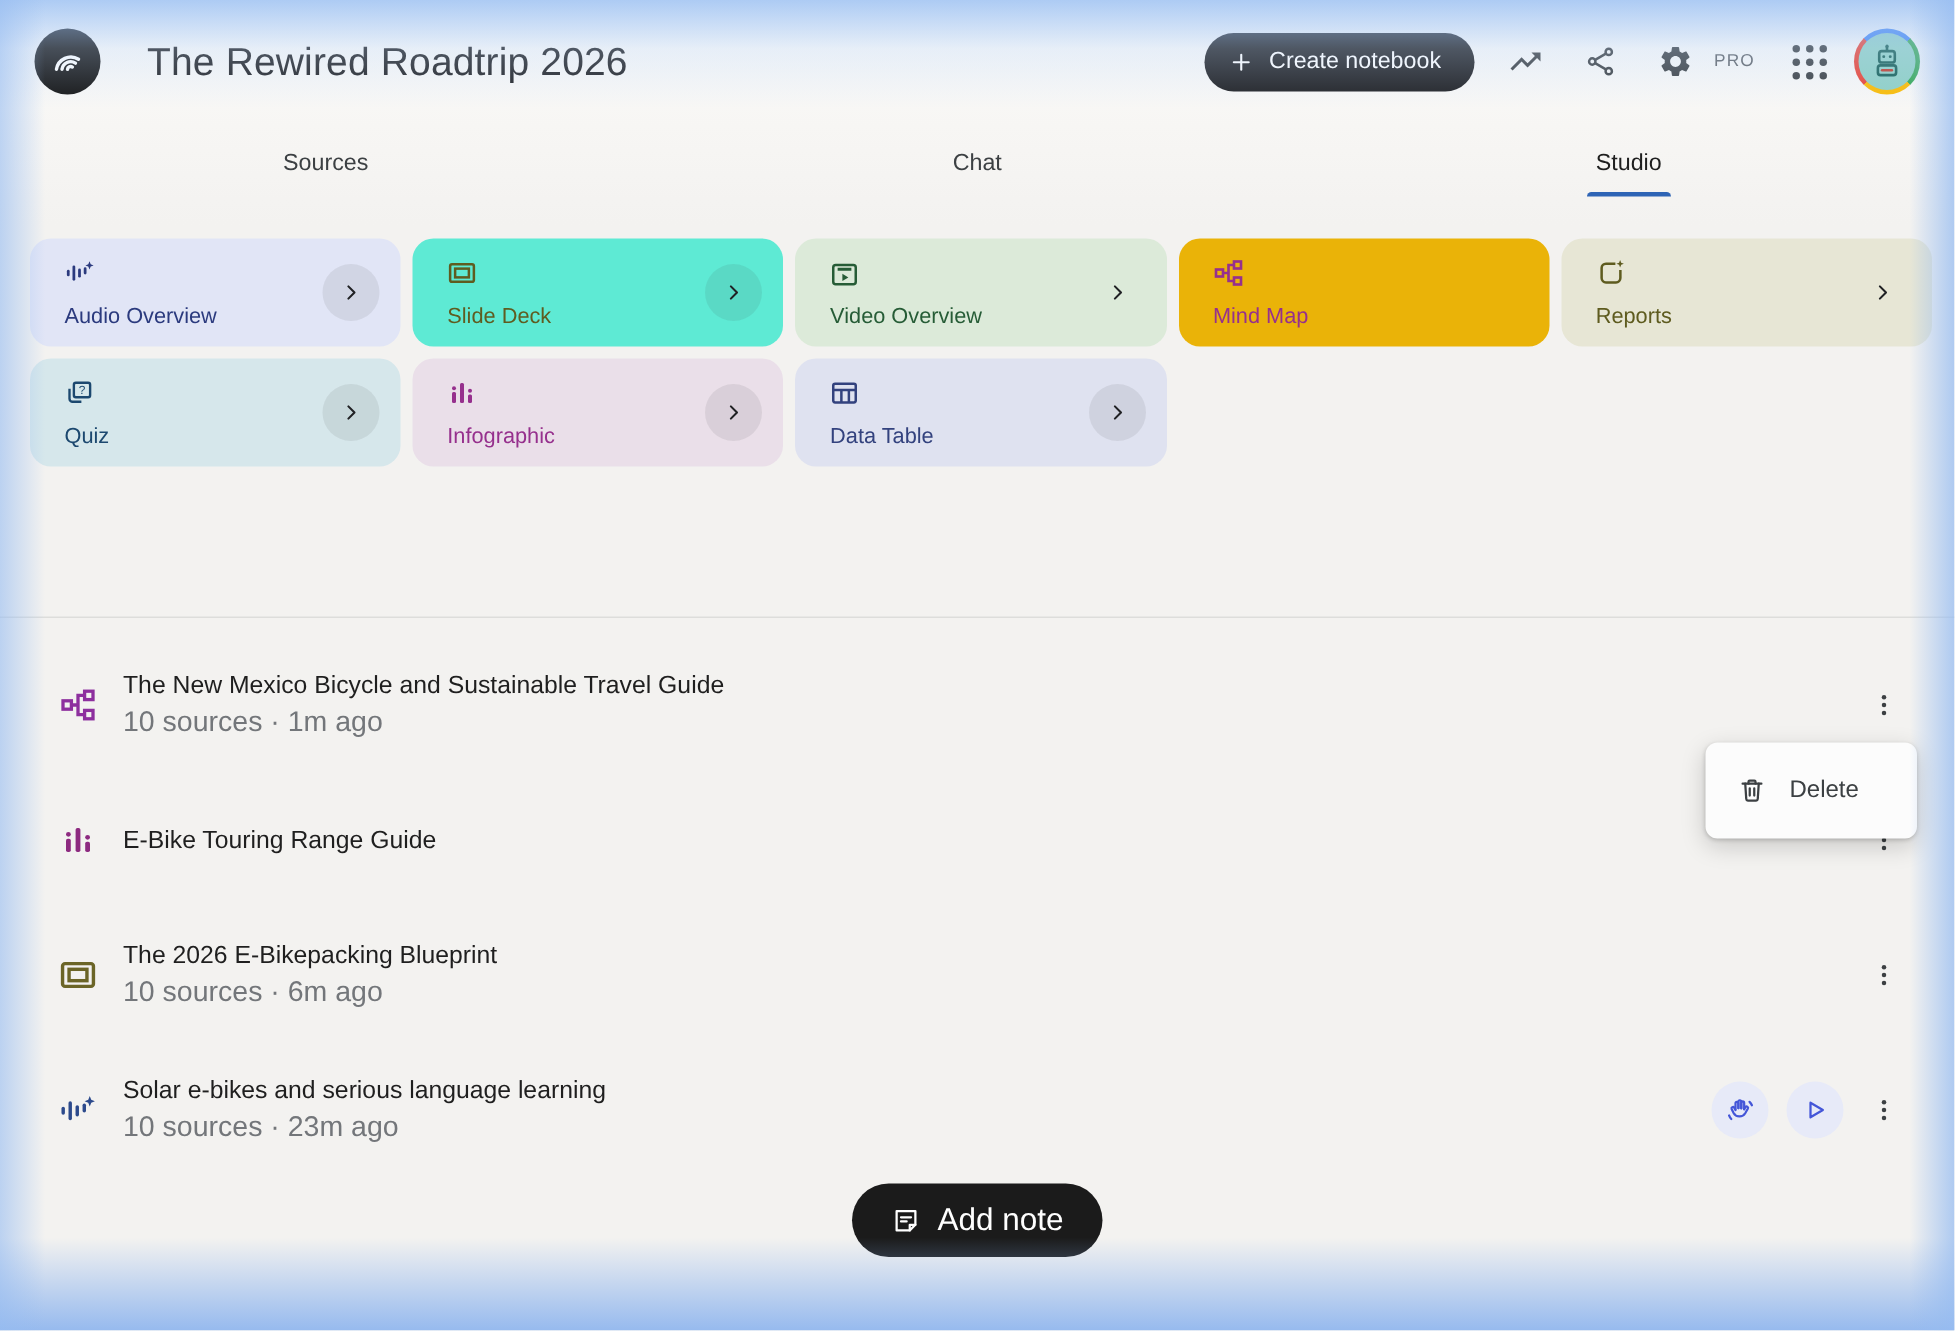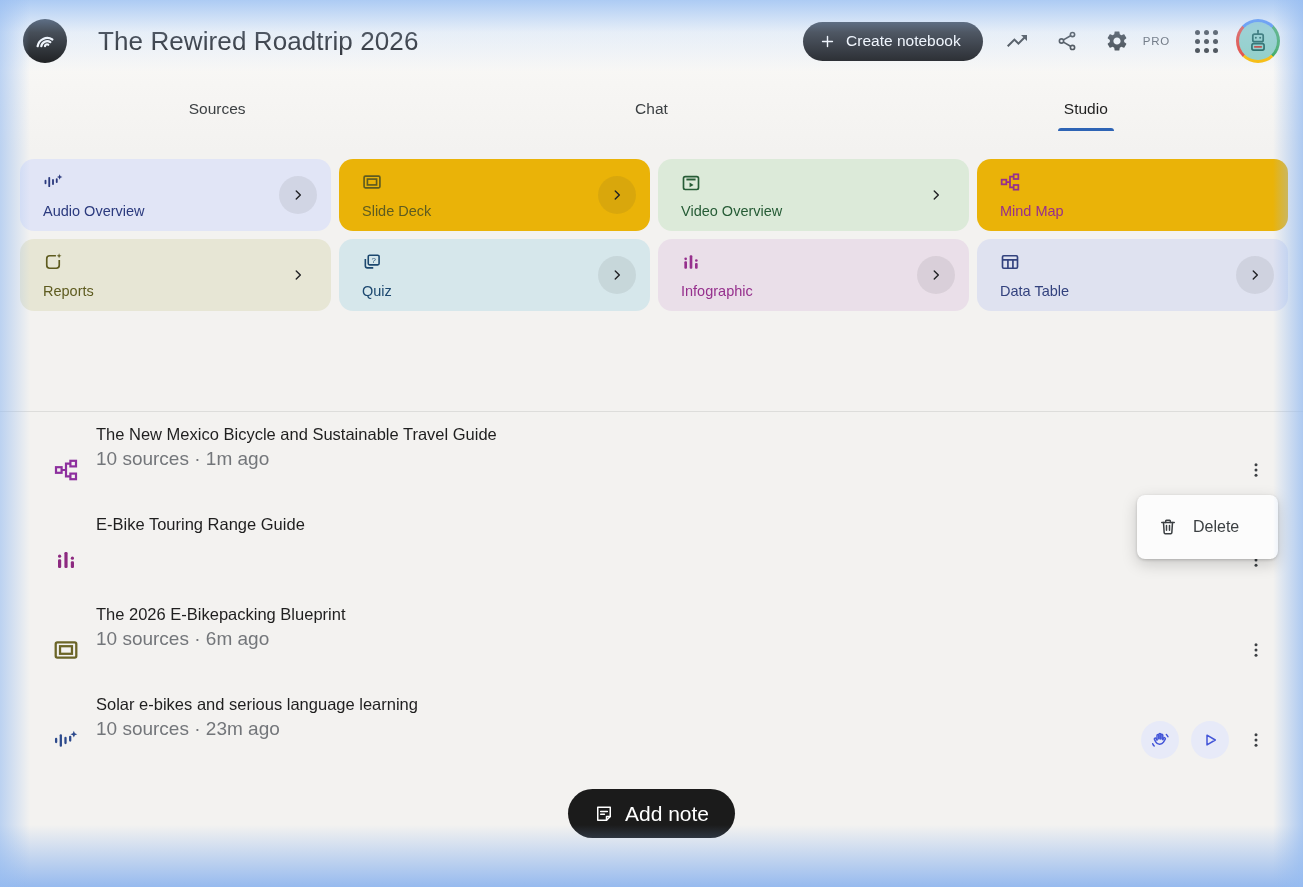--- a/index.html
+++ b/index.html
@@ -47,38 +47,38 @@
   
   .tabs { position:absolute; top:86px; left:0; right:0; height:45px; display:flex; }
   .tab { flex:1; display:flex; align-items:center; justify-content:center;
          font-size:15.5px; color:#3c4043; position:relative; cursor:pointer; }
   .tab.active { color:#1f1f1f; font-weight:500; }
   .tab .underline { position:absolute; bottom:0; left:50%; transform:translateX(-50%);
                     width:56px; height:3px; border-radius:3px 3px 0 0; background:#2e64b5; }
 
   
   .cards { position:absolute; top:159px; left:20px; right:15px;
-           display:grid; grid-template-columns:repeat(4,1fr); gap:8px 8px; }
+           display:grid; grid-template-columns:repeat(5,1fr); gap:8px 8px; }
   .card { position:relative; height:72px; border-radius:14px; padding:13px 18px 12px 23px;
           display:flex; flex-direction:column; justify-content:space-between;
           align-items:flex-start; cursor:pointer; }
   .card-label { font-size:14.5px; font-weight:500; }
   .card-icon svg { display:block; }
   .chev { position:absolute; right:14px; top:50%; transform:translateY(-50%);
           width:38px; height:38px; border-radius:50%;
           display:flex; align-items:center; justify-content:center; }
   .chev.circle { background:rgba(60,60,60,.09); }
   .chev svg { display:block; }
 
   
   .divider { position:absolute; top:411px; left:0; right:0; height:1px; background:#dddddb; }
 
   
   .rows { position:absolute; top:425px; left:0; right:0; }
-  .row { height:90px; display:flex; padding:0 32px 0 38px; cursor:pointer;margin-left:14px; }
+  .row { height:90px; display:flex; align-items:center; padding:0 32px 0 38px; cursor:pointer; }
   .row-icon { width:27px; margin-right:17px; display:flex; align-items:center; justify-content:center; flex:0 0 auto; }
   .row-text { flex:1; min-width:0; }
   .row-title { font-size:16.5px; color:#1f1f1f; }
   .row-meta { font-size:19px; color:#73767a; margin-top:4px; }
   .row-trailing { display:flex; align-items:center; gap:12px; }
   .circle-btn { width:38px; height:38px; border-radius:50%; border:none; background:#e7eaf8;
                 display:flex; align-items:center; justify-content:center; cursor:pointer; color:#4456d8; }
   .kebab-btn { width:30px; height:40px; border:none; background:transparent;
                display:flex; align-items:center; justify-content:center; cursor:pointer; }
 
@@ -199,21 +199,21 @@
       </svg>
     </span>
     <span class="card-label">Audio Overview</span>
     <span class="chev circle">
       <svg width="14" height="14" viewBox="0 0 24 24">
           <path d="M9 5l7 7-7 7" fill="none" stroke="#202124" stroke-width="2.4" stroke-linecap="round" stroke-linejoin="round"></path>
         </svg>
     </span>
   </div>
 
-  <div class="card" style="background: #eab308; color: rgb(95, 92, 32);">
+  <div class="card" style="background: #5eead4; color: rgb(95, 92, 32);">
     <span class="card-icon">
       <svg width="20" height="20" viewBox="0 0 24 24" fill="none" stroke="currentColor" stroke-width="2">
         <rect x="2.5" y="5" width="19" height="14" rx="1.5"></rect>
           <rect x="6.5" y="8.5" width="11" height="7"></rect>
       </svg>
     </span>
     <span class="card-label">Slide Deck</span>
     <span class="chev circle">
       <svg width="14" height="14" viewBox="0 0 24 24">
           <path d="M9 5l7 7-7 7" fill="none" stroke="#202124" stroke-width="2.4" stroke-linecap="round" stroke-linejoin="round"></path>

